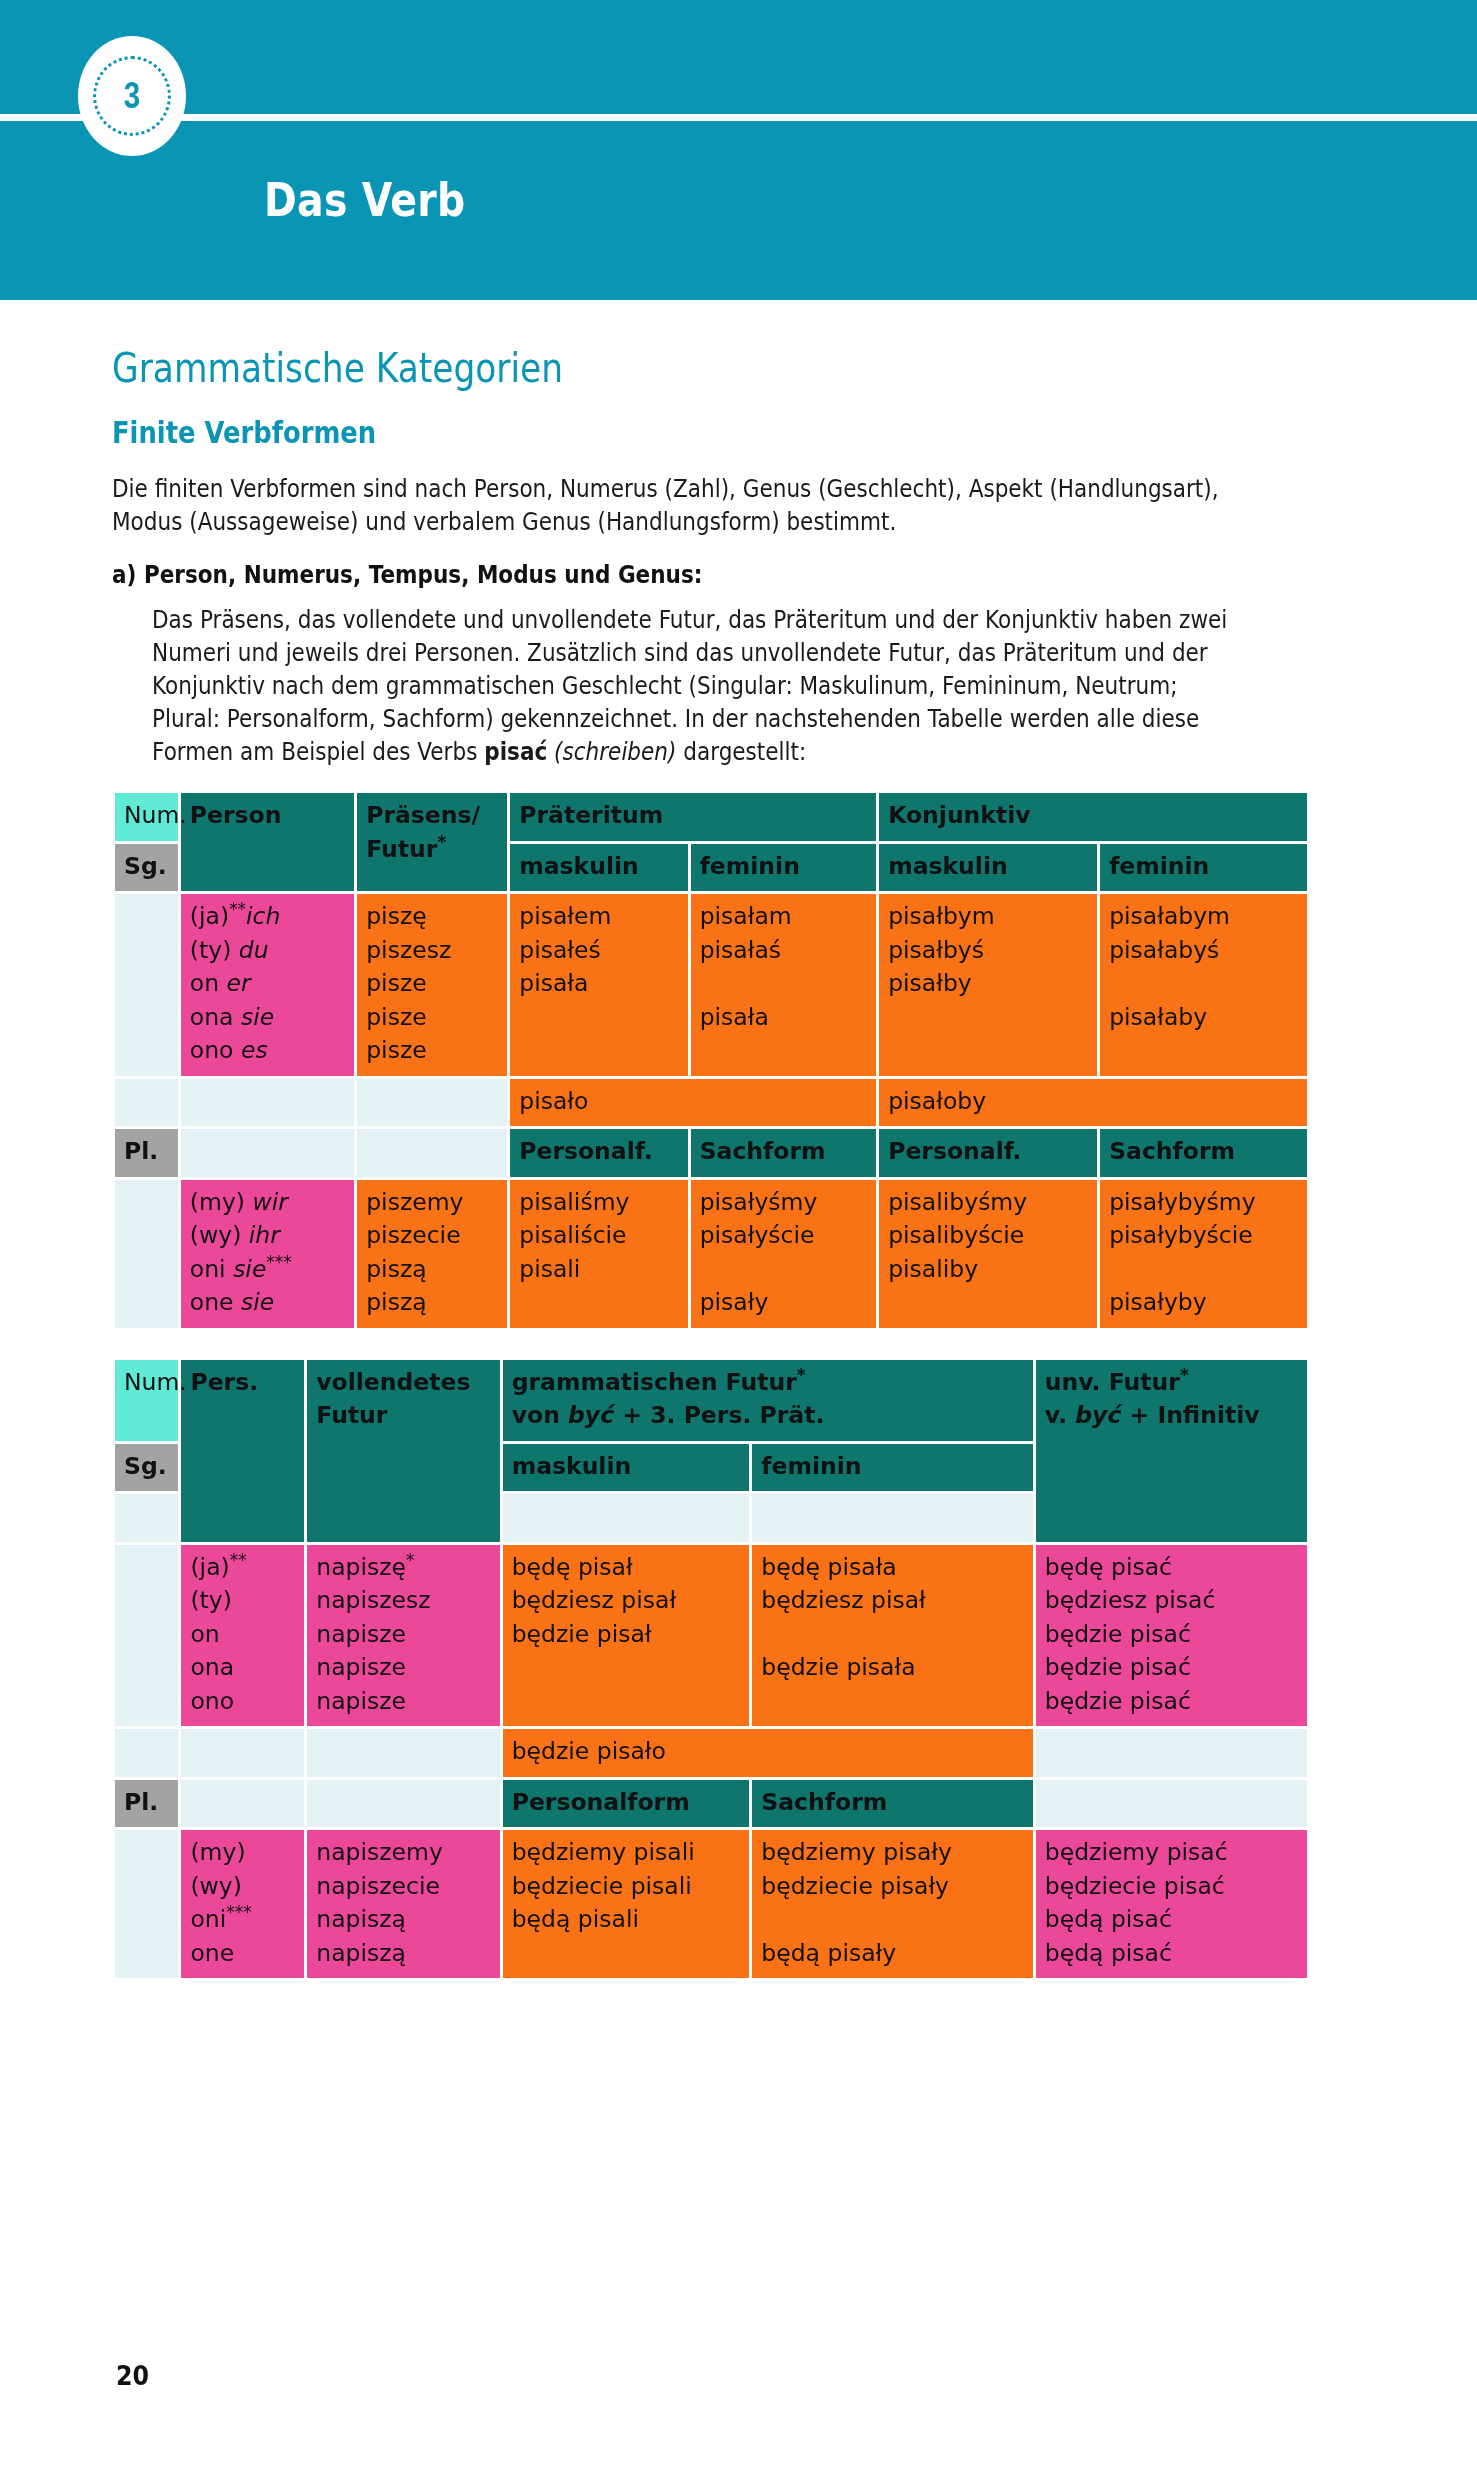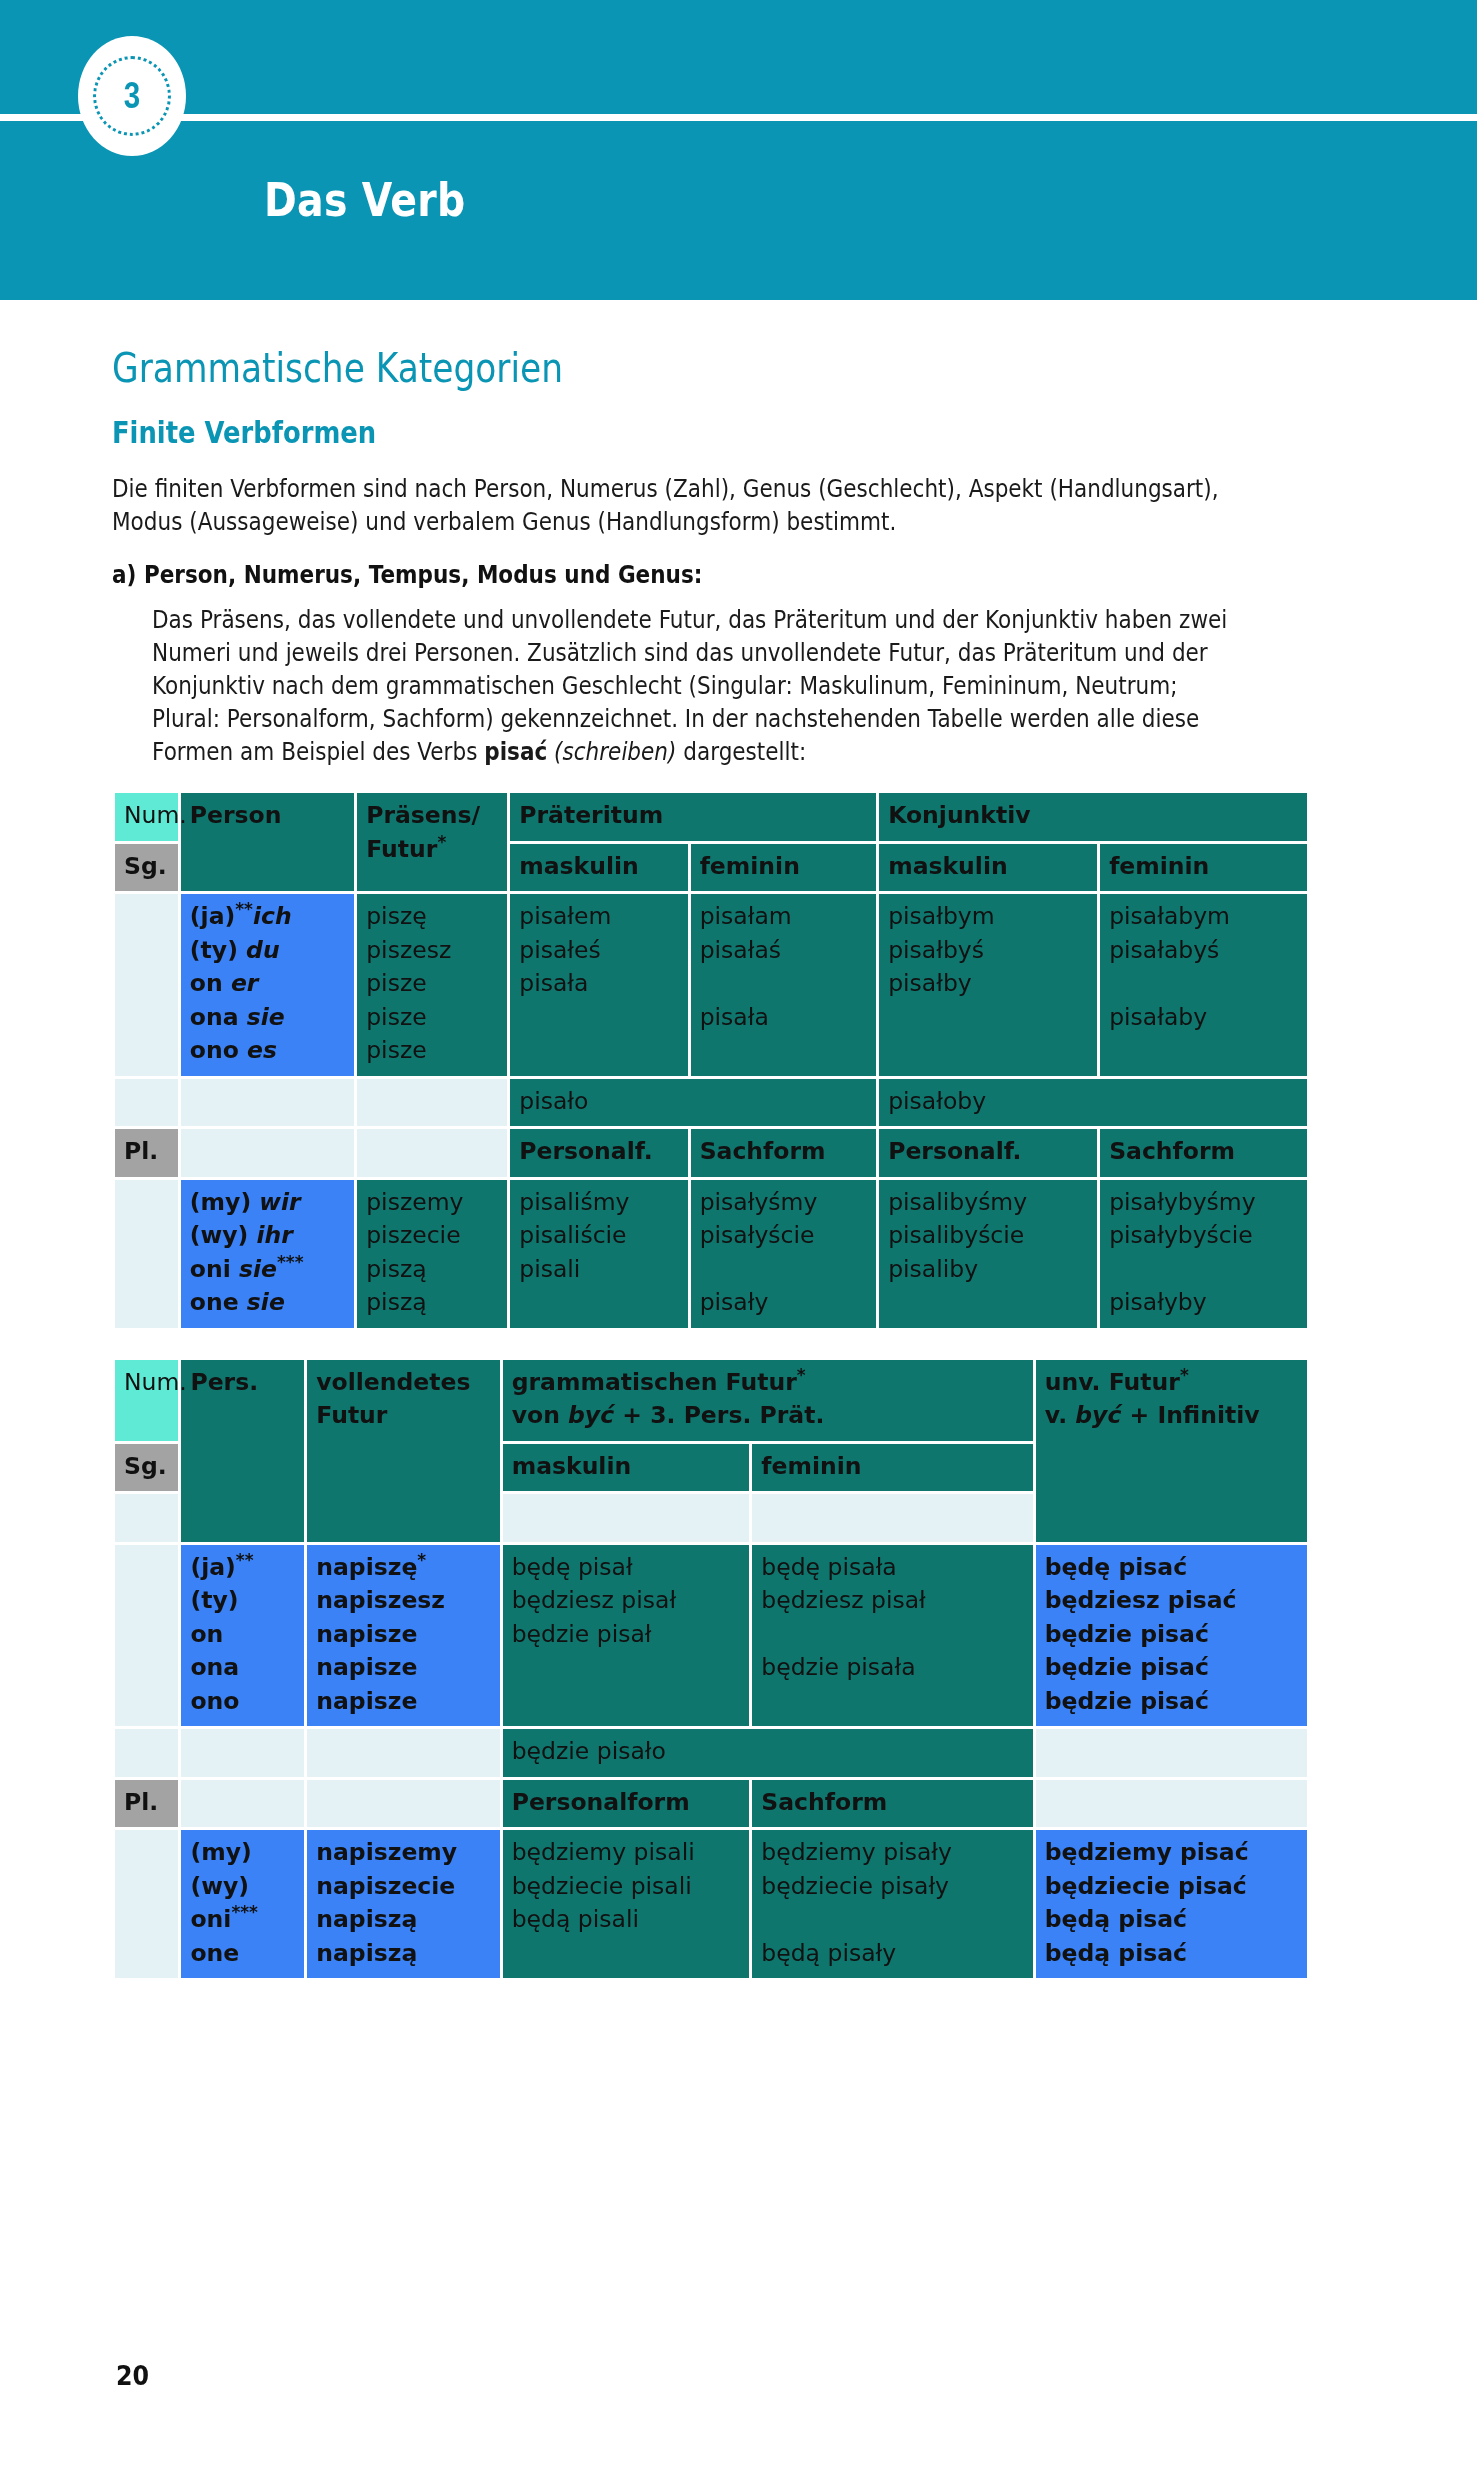--- a/index.html
+++ b/index.html
@@ -143,22 +143,22 @@
   .tbl td {
     vertical-align: top;
     padding: 6px 9px 8px 9px;
     font-size: 23.5px;
     line-height: 33.5px;
     color: #111;
   }
   .hd      { background: #0f766e; font-weight: bold; font-size: 25px; }
   .hd-sm   { background: #5eead4; font-weight: normal; font-size: 19px; padding-bottom: 2px;}
   .hd-num  { background: #a3a3a3; font-weight: bold; font-size: 25px; }
-  .cell    { background: #0f766e; }
-  .cell-lt { background: #3b82f6; font-weight: bold; }
+  .cell    { background: #f97316; }
+  .cell-lt { background: #ec4899; }
   .blank   { background: #e4f2f5; }
   .tight   { line-height: 33.5px; }
   .sup { font-size: 0.72em; vertical-align: super; line-height: 0; }
 
   .table-block { margin-bottom: 26px; }
 
   .pagenum {
     position: absolute;
     left: 116px;
     top: 2360px;

